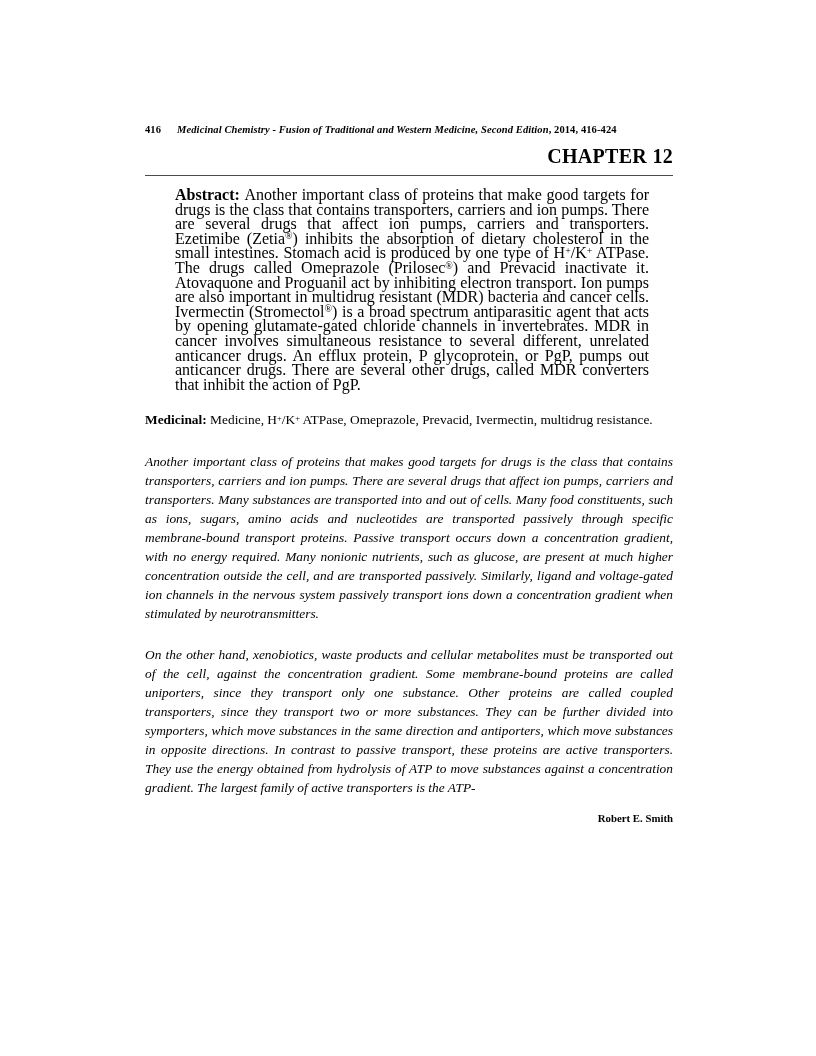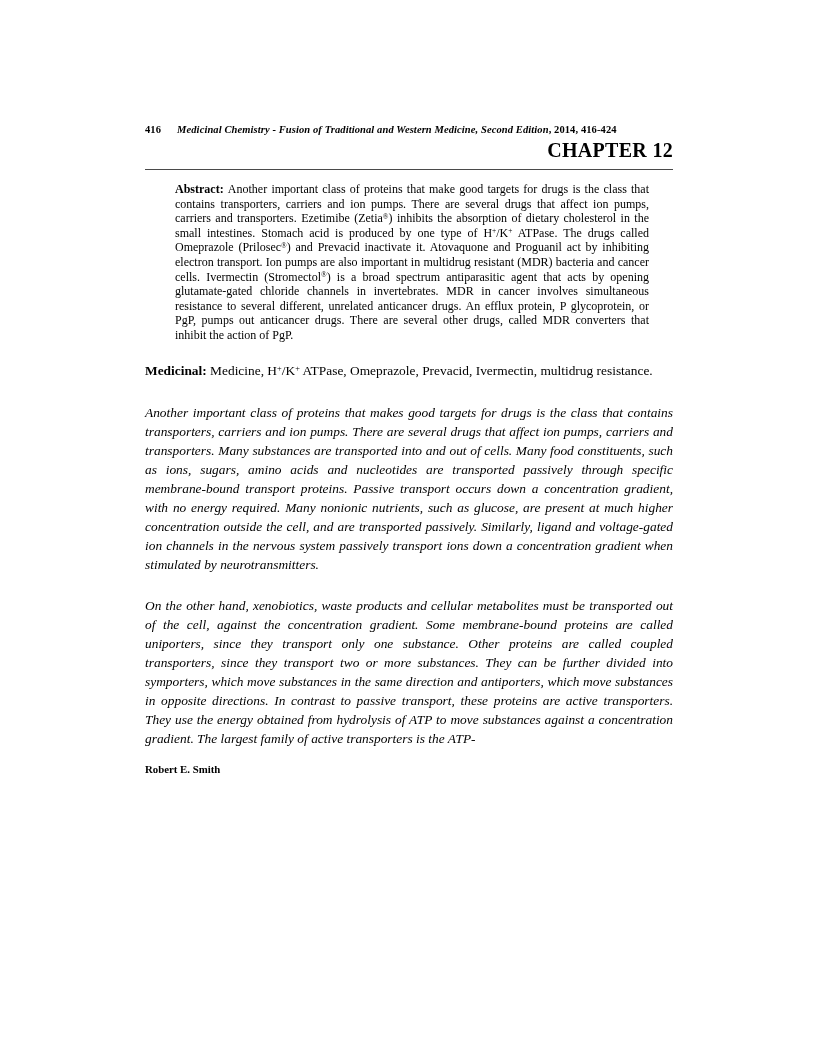--- a/index.html
+++ b/index.html
@@ -29,59 +29,59 @@
     white-space: nowrap;
     letter-spacing: 0.1px;
   }
   .page-num {
     margin-right: 16px;
   }
   .running-title {
     font-style: italic;
   }
   .chapter-row {
-    margin-top: 4px;
+    margin-top: 10px;
     text-align: right;
     font-size: 20px;
     font-weight: bold;
     letter-spacing: 0.3px;
   }
   .rule {
     border: none;
     border-top: 1px solid #4a4a4a;
     margin: 7px 0 0 0;
   }
   .title {
     margin: 18px 0 0 0;
     font-size: 21.5px;
     font-weight: bold;
     line-height: 29px;
   }
   .abstract {
     margin: 12px 24px 0 30px;
-    font-size: 12px;
+    font-size: 16px;
     line-height: 14.6px;
     text-align: justify;
   }
   .keywords {
     margin: 18px 0 0 0;
     font-size: 13.4px;
     line-height: 20px;
     text-align: justify;
   }
   .body-para {
     margin: 22px 0 0 0;
     font-size: 13.4px;
     line-height: 19px;
     text-align: justify;
     font-style: italic;
   }
   .footer {
     margin-top: 14px;
-    text-align: left;
+    text-align: right;
     font-size: 10.8px;
     font-weight: bold;
     line-height: 15px;
   }
   .seg-bold {
     font-weight: bold;
   }
   sup {
     font-size: 62%;
     line-height: 0;

